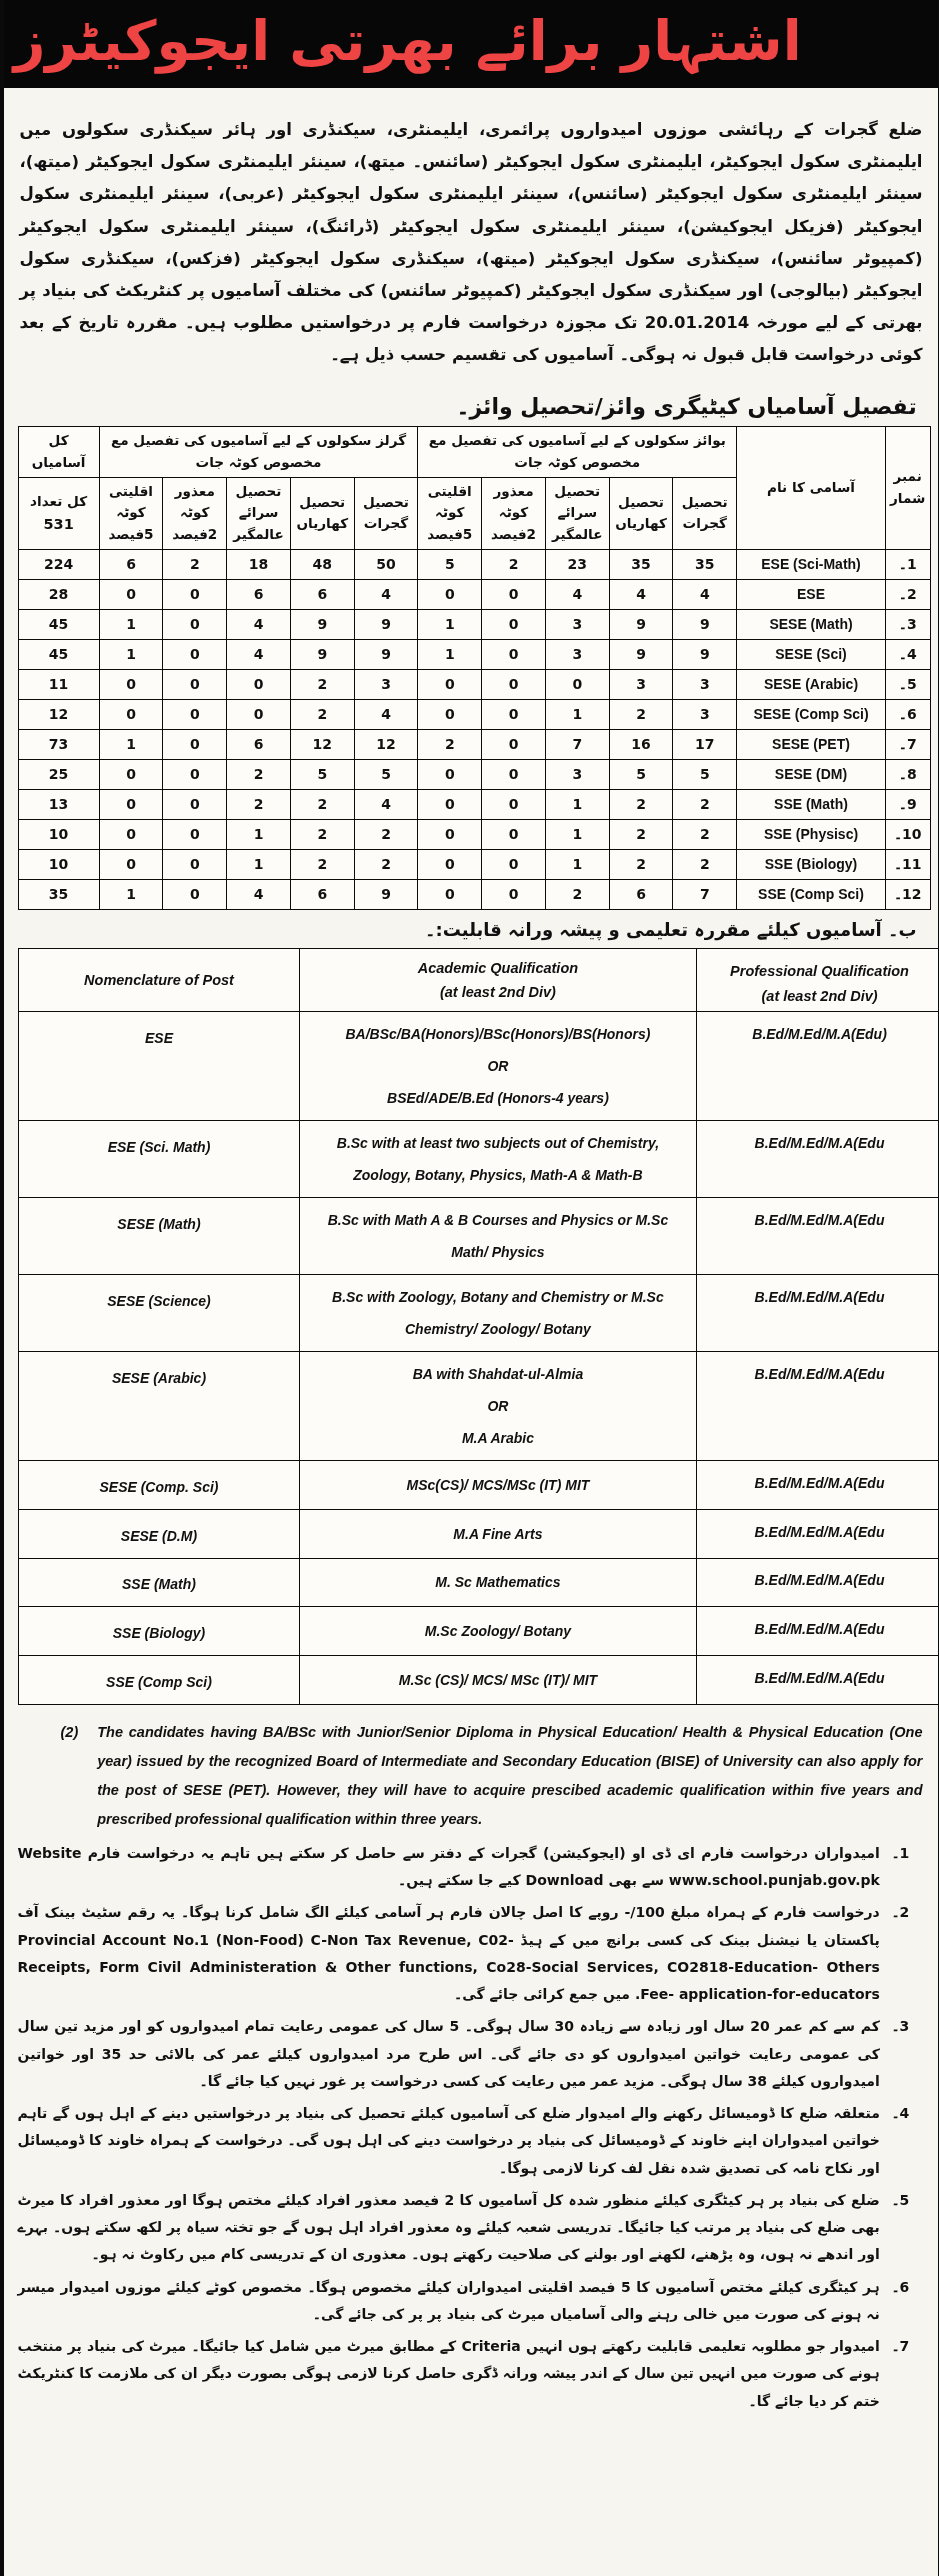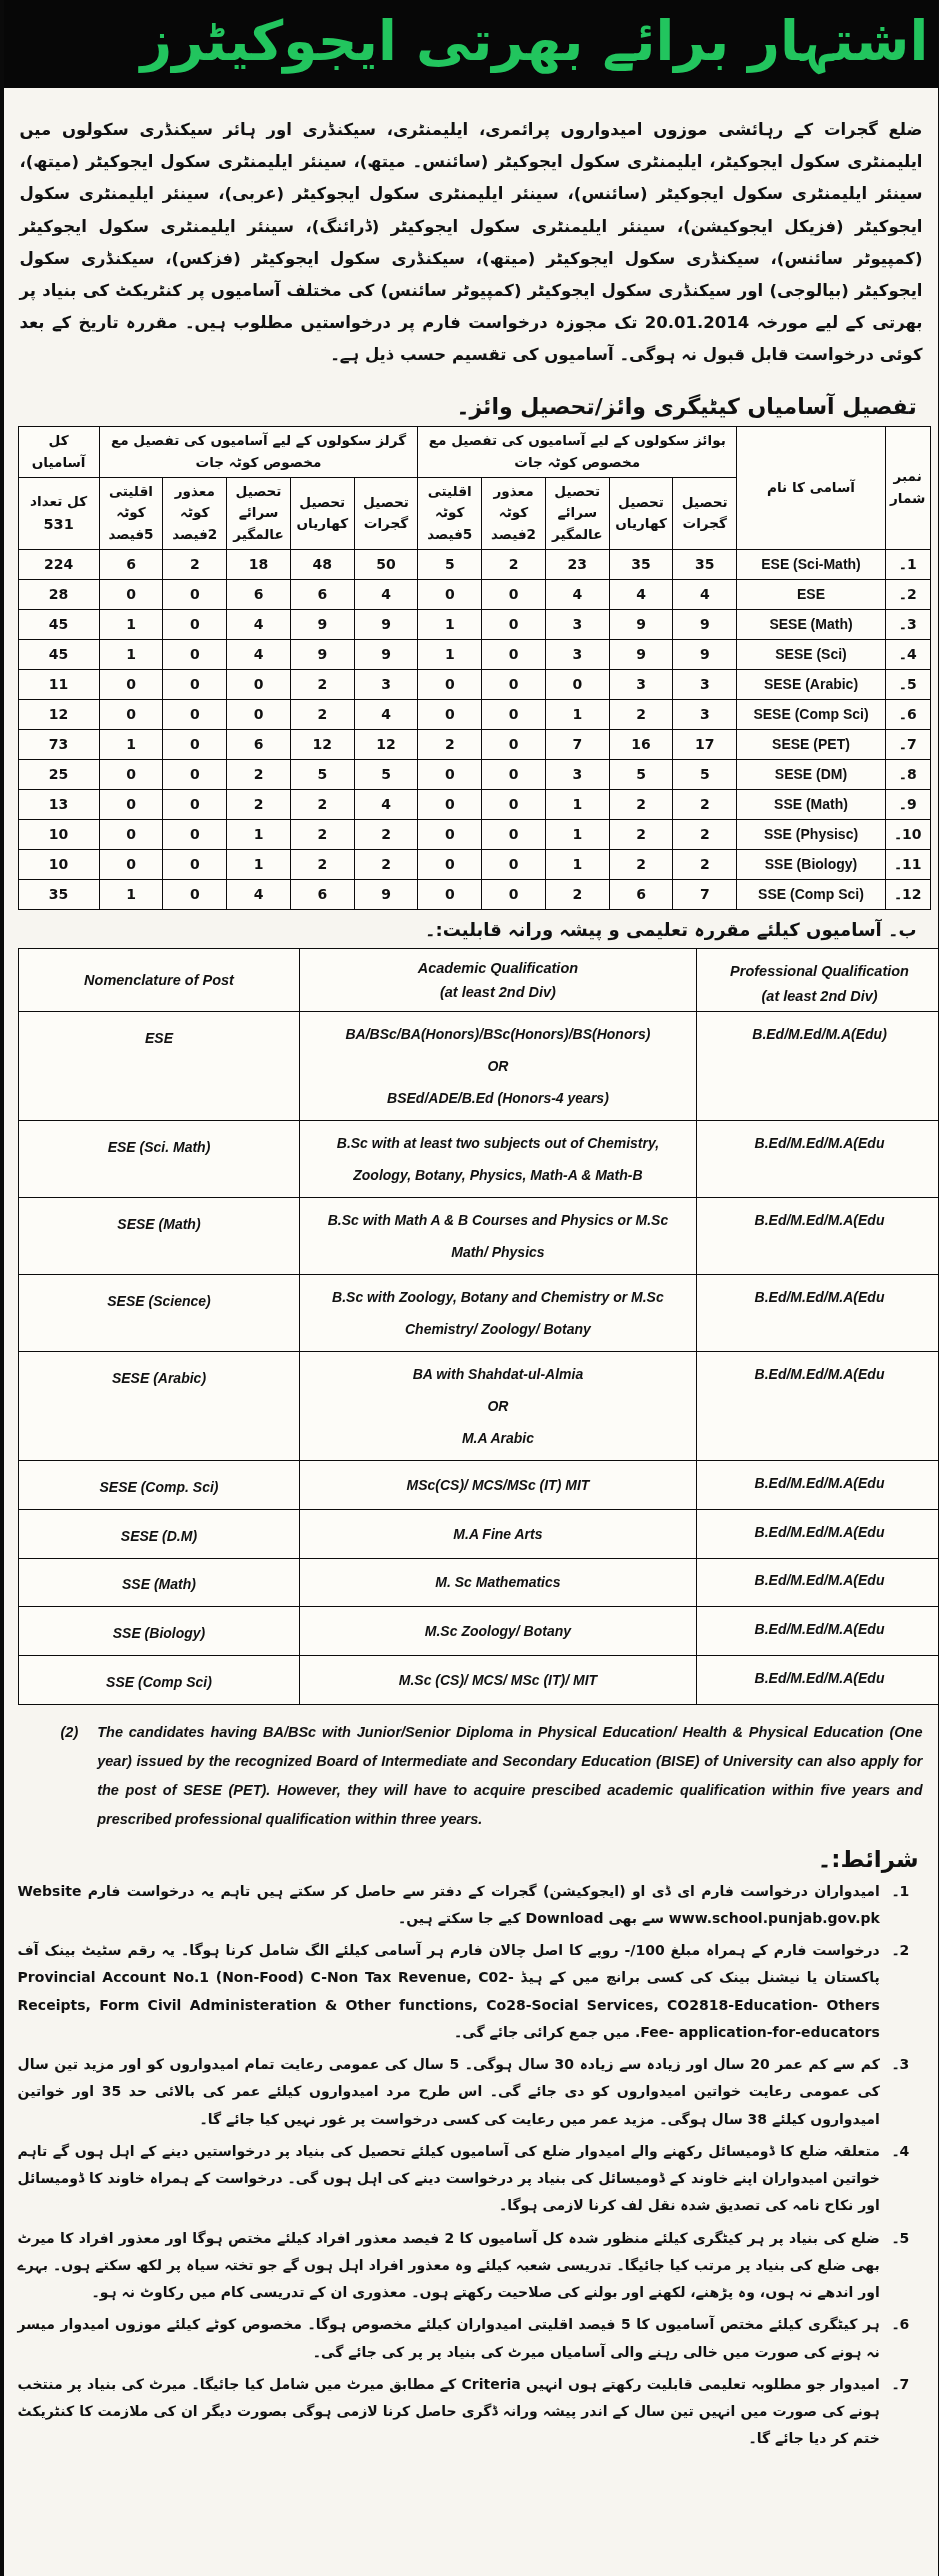--- a/index.html
+++ b/index.html
@@ -7,21 +7,21 @@
   .page {
     position:relative; width:940px; min-height:2576px; margin:0 auto;
     background:#f7f5f0; color:#111;
     border-left:4.8px solid #0a0a0a; border-right:2.9px solid #0a0a0a;
     font-family:"DejaVu Sans", sans-serif;
     overflow:hidden;
   }
   .ur { direction:rtl; }
 
   
-  .masthead { background:#070707; color:#22c55e; text-align:right; padding:3.9px 9.7px 9.7px; }
+  .masthead { background:#070707; color:#ef4444; text-align:left; padding:3.9px 9.7px 9.7px; }
   .masthead-title { font-size:55px; font-weight:bold; line-height:1.35; letter-spacing:1px; }
 
   
   .intro { padding:9.7px 15.5px 1.9px; font-size:16.5px; font-weight:bold; line-height:1.95; text-align:justify; }
   .section-a-heading { padding:3.9px 21.3px 7.8px; font-size:22px; font-weight:bold; text-align:right; }
 
   
   table { border-collapse:collapse; background:#fdfcf8; }
   th,td { border:1.6px solid #0c0c0c; padding:2.9px 3.9px; text-align:center; vertical-align:middle; }
 
@@ -398,21 +398,20 @@
       </tbody>
   </table>
 
   <div class="note-block">
     <div class="note-item">
       <span class="note-no">(2)</span>
       <span class="note-text">The candidates having BA/BSc with Junior/Senior Diploma in Physical Education/ Health &amp; Physical Education (One year) issued by the recognized Board of Intermediate and Secondary Education (BISE) of University can also apply for the post of SESE (PET). However, they will have to acquire prescibed academic qualification within five years and prescribed professional qualification within three years.</span>
     </div>
   </div>
 
-  <div class="sharait-heading ur">شرائط:۔</div>
 
   <div class="conditions">
 
       <div class="cond-row">
         <span class="cond-no">1۔</span>
         <span class="cond-text">امیدواران درخواست فارم ای ڈی او (ایجوکیشن) گجرات کے دفتر سے حاصل کر سکتے ہیں تاہم یہ درخواست فارم Website www.school.punjab.gov.pk سے بھی Download کیے جا سکتے ہیں۔</span>
       </div>
 
       <div class="cond-row">
         <span class="cond-no">2۔</span>

